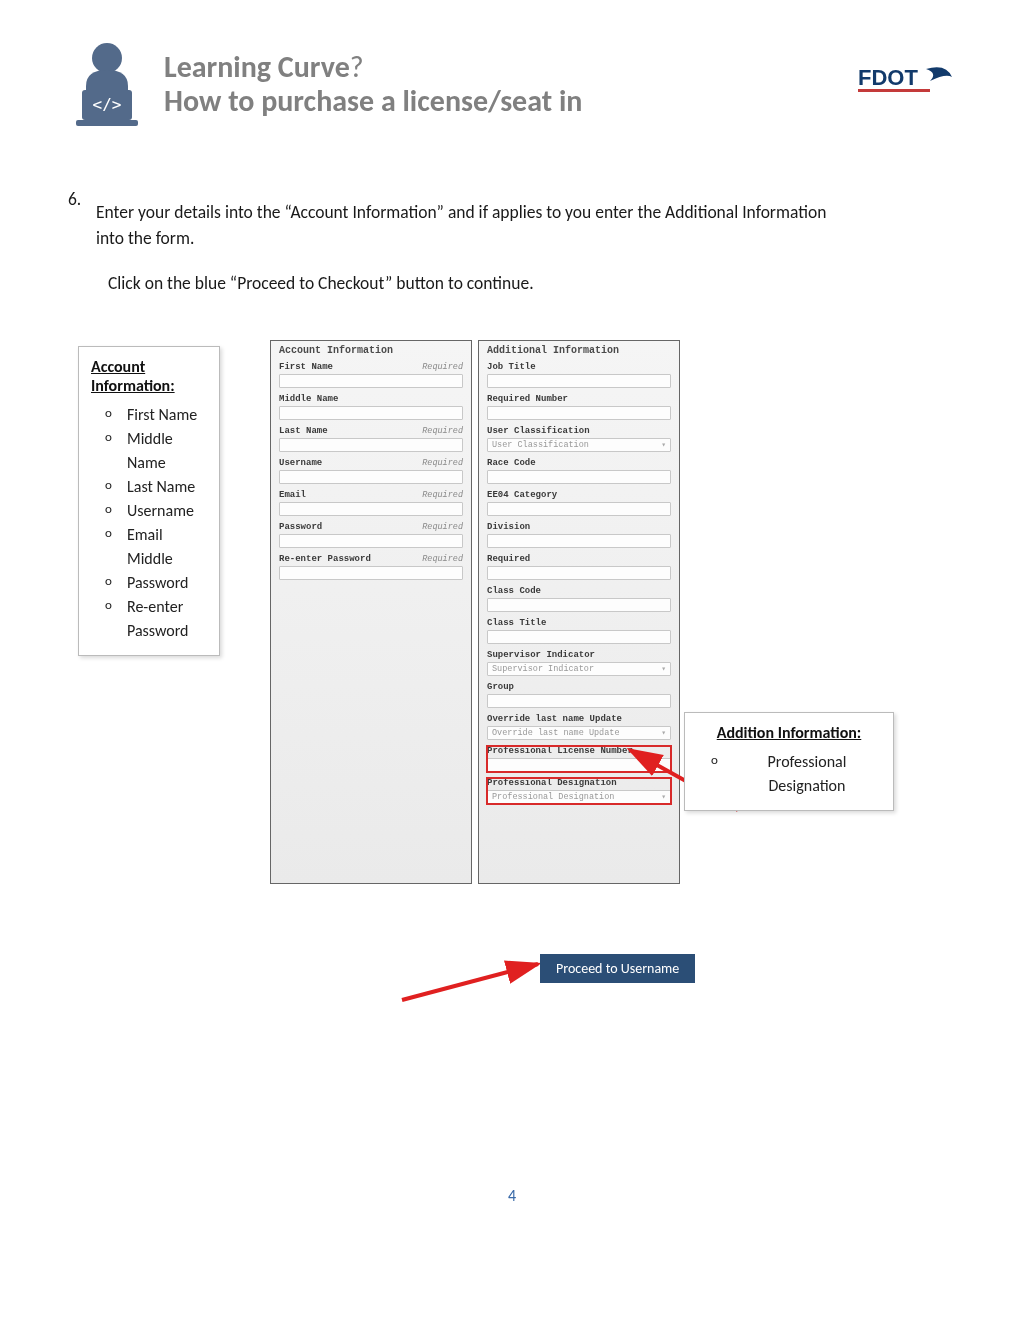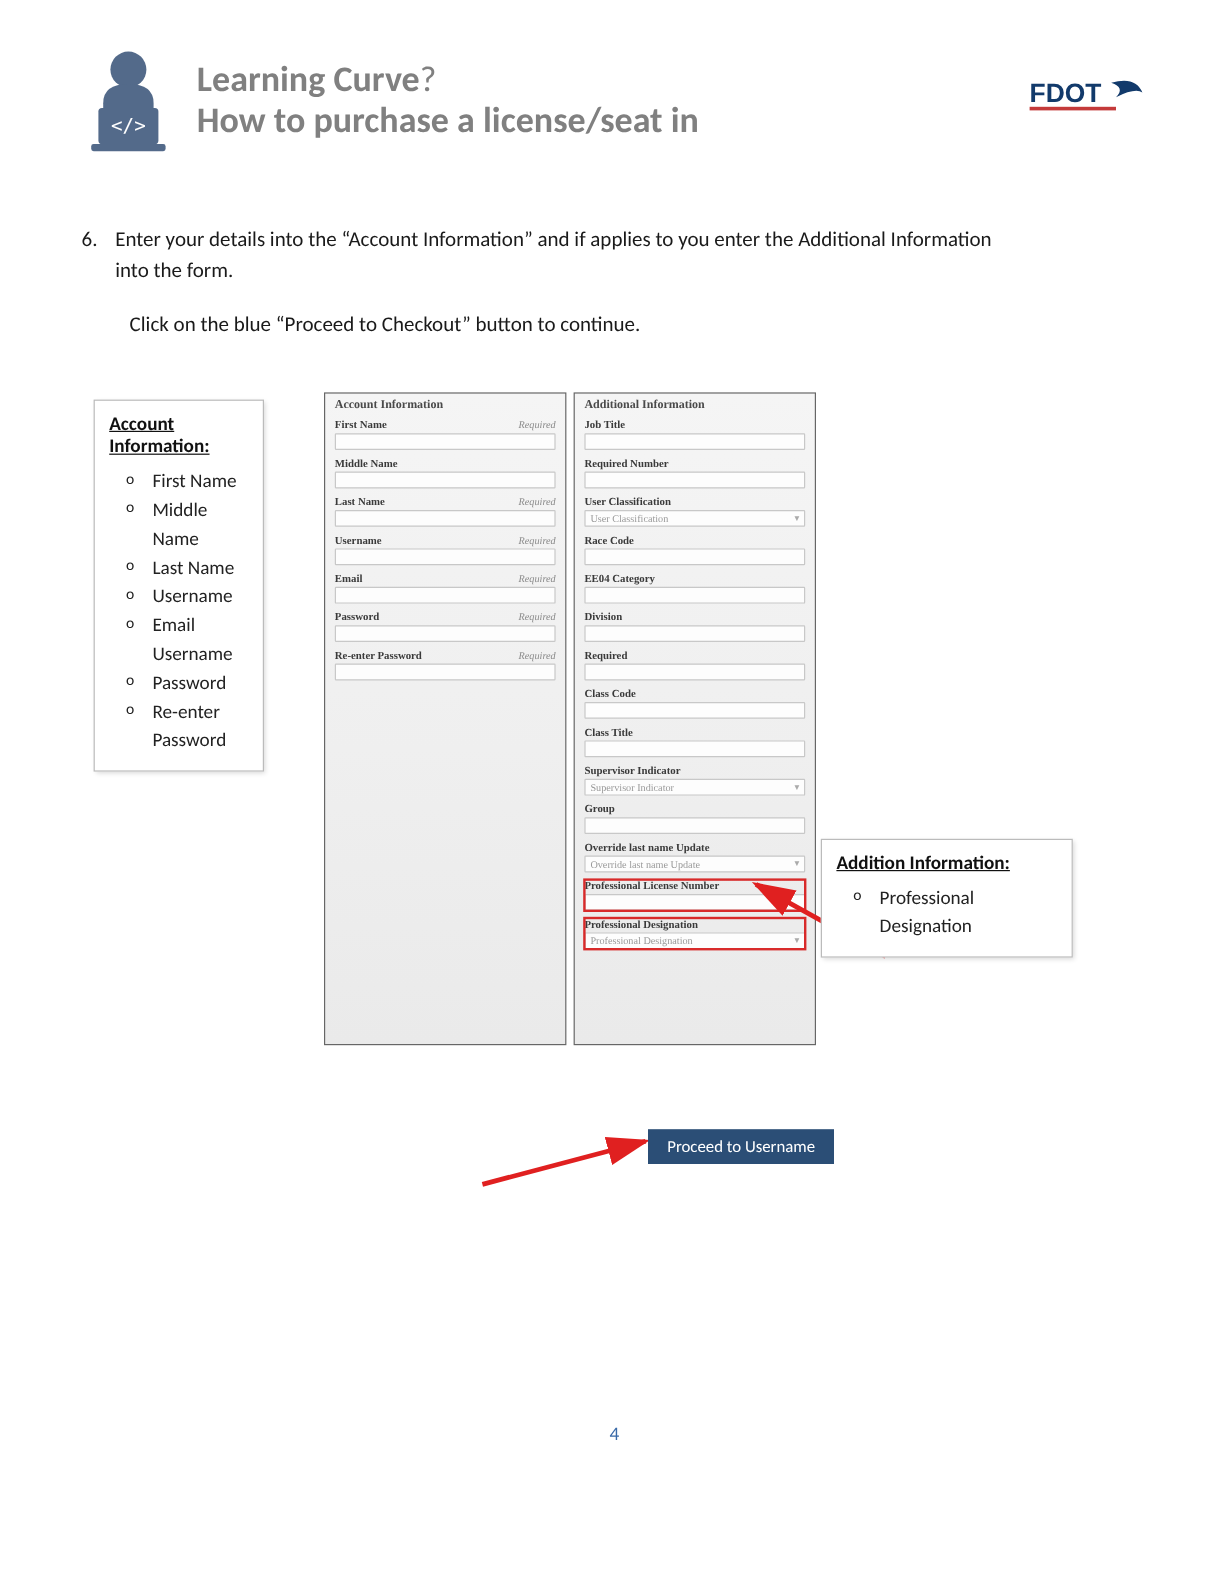--- a/index.html
+++ b/index.html
@@ -8,35 +8,35 @@
   .header{display:flex;align-items:center;gap:18px;}
   .header-icon{width:78px;height:88px;flex:0 0 auto;position:relative;}
   .header-icon svg{display:block;}
   .title-block{flex:1;}
   .title-line{font-size:30px;font-weight:800;color:#808080;line-height:1.15;}
   .title-line .q{font-weight:400;}
   .fdot-logo{flex:0 0 auto;margin-left:auto;}
   
   .step{margin-top:58px;display:flex;gap:6px;font-size:17.5px;line-height:1.5;color:#1a1a1a;}
   .step-num{min-width:22px;}
-  .step-text{max-width:740px;}
+  .step-text{max-width:740px;margin-top:13px;}
   .step-text .para2{margin-top:18px;margin-left:12px;}
   
   .figure-area{position:relative;margin-top:44px;height:560px;}
   
   .callout{position:absolute;background:#fff;border:1px solid #bbb;box-shadow:2px 2px 4px rgba(0,0,0,0.15);box-sizing:border-box;padding:10px 12px 12px 12px;}
   .callout h4{margin:0 0 8px 0;font-size:16px;font-weight:700;text-decoration:underline;color:#111;}
   .callout ul{list-style:none;margin:0;padding:0 0 0 14px;}
   .callout li{position:relative;font-size:16px;line-height:1.5;padding-left:22px;}
   .callout li::before{content:"o";position:absolute;left:0;top:0;color:#222;font-size:13px;}
   .callout li + li.spaced{margin-top:14px;}
   .callout-left{left:10px;top:6px;width:142px;}
-  .callout-right{left:616px;top:372px;width:210px;}
-  
-  .panel{position:absolute;background:linear-gradient(#f5f5f5,#eaeaea);border:1px solid #666;box-sizing:border-box;padding:4px 8px 10px 8px;font-family:Liberation Serif, serif;}
+  .callout-right{left:616px;top:372px;width:210px;text-align:center;}
+  
+  .panel{position:absolute;background:linear-gradient(#f5f5f5,#eaeaea);border:1px solid #666;box-sizing:border-box;padding:4px 8px 10px 8px;font-family:Liberation Mono, monospace;}
   .panel-left{left:202px;top:0;width:202px;height:544px;}
   .panel-right{left:410px;top:0;width:202px;height:544px;}
   .panel-title{font-size:10px;font-weight:700;color:#4a4a4a;margin-bottom:4px;}
   .fld{margin-top:6px;}
   .fld-row{display:flex;justify-content:space-between;align-items:baseline;}
   .fld-label{font-size:9px;font-weight:700;color:#3a3a3a;}
   .fld-req{font-size:8.5px;font-style:italic;color:#8a8a8a;}
   .fld-input{margin-top:2px;height:14px;background:#fdfdfd;border:1px solid #c8c8c8;border-radius:1px;box-sizing:border-box;padding:0 4px;font-size:8.5px;color:#999;display:flex;align-items:center;justify-content:space-between;}
   .fld-input .chev{color:#aaa;font-size:8px;}
   .hl-red{outline:2px solid #d82a2a;outline-offset:-1px;}
@@ -88,21 +88,21 @@
 
   <div class="figure-area">
 
     <div class="callout callout-left">
       <h4>Account Information:</h4>
       <ul>
         <li>First Name</li>
         <li>Middle Name</li>
         <li>Last Name</li>
         <li>Username</li>
-        <li>Email Username</li>
+        <li>Email Middle</li>
         <li>Password</li>
         <li>Re-enter Password</li>
       </ul>
     </div>
 
     <div class="panel panel-left">
       <div class="panel-title">Account Information</div>
       <div id="plf">
           <div class="fld">
             <div class="fld-row">

